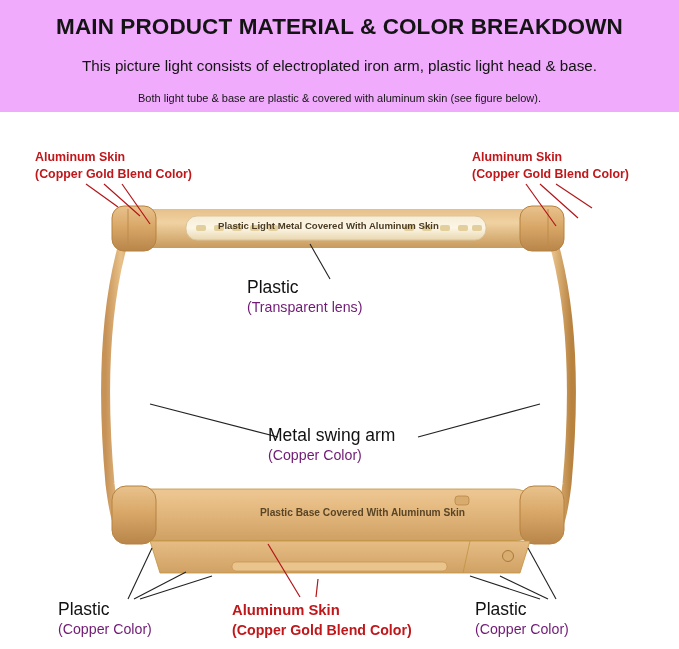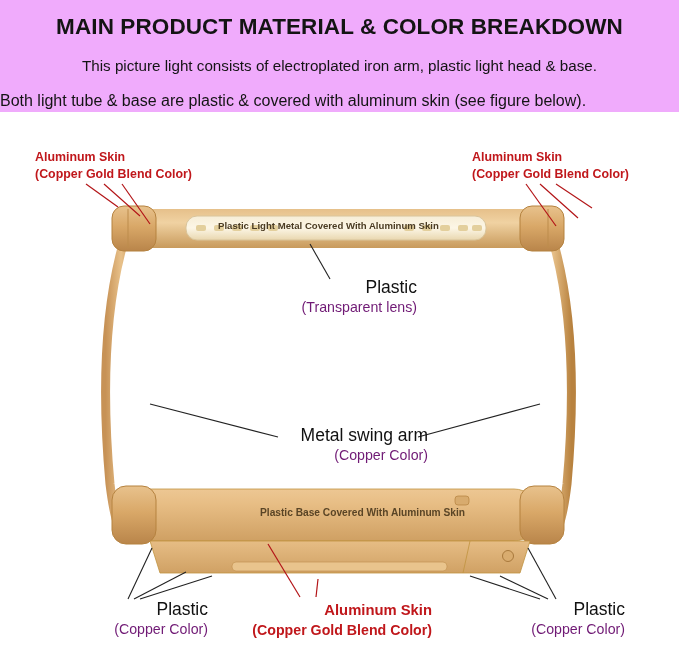--- a/index.html
+++ b/index.html
@@ -48,21 +48,22 @@
     width: 679px;
     text-align: center;
     font-size: 15.2px;
     color: #141414;
   }
   .header-line2 {
     position: absolute;
     left: 0;
     top: 92px;
     width: 679px;
-    font-size: 16px;
+    text-align: center;
+    font-size: 11px;
     color: #141414;
   }
 
   
   .figure {
     position: absolute;
     left: 0;
     top: 124px;
     width: 679px;
     height: 525px;
@@ -80,21 +81,21 @@
     font-size: 12.4px;
     line-height: 15px;
     font-weight: bold;
     white-space: nowrap;
   }
   .lbl.red { color: #c0171b; }
 
   .lbl-big {
     position: absolute;
     white-space: nowrap;
-    text-align: right;
+    text-align: left;
   }
   .lbl-big .l1 {
     font-size: 17.5px;
     color: #111111;
     display: block;
     line-height: 21px;
   }
   .lbl-big .l2 {
     font-size: 14.2px;
     color: #701a75;

